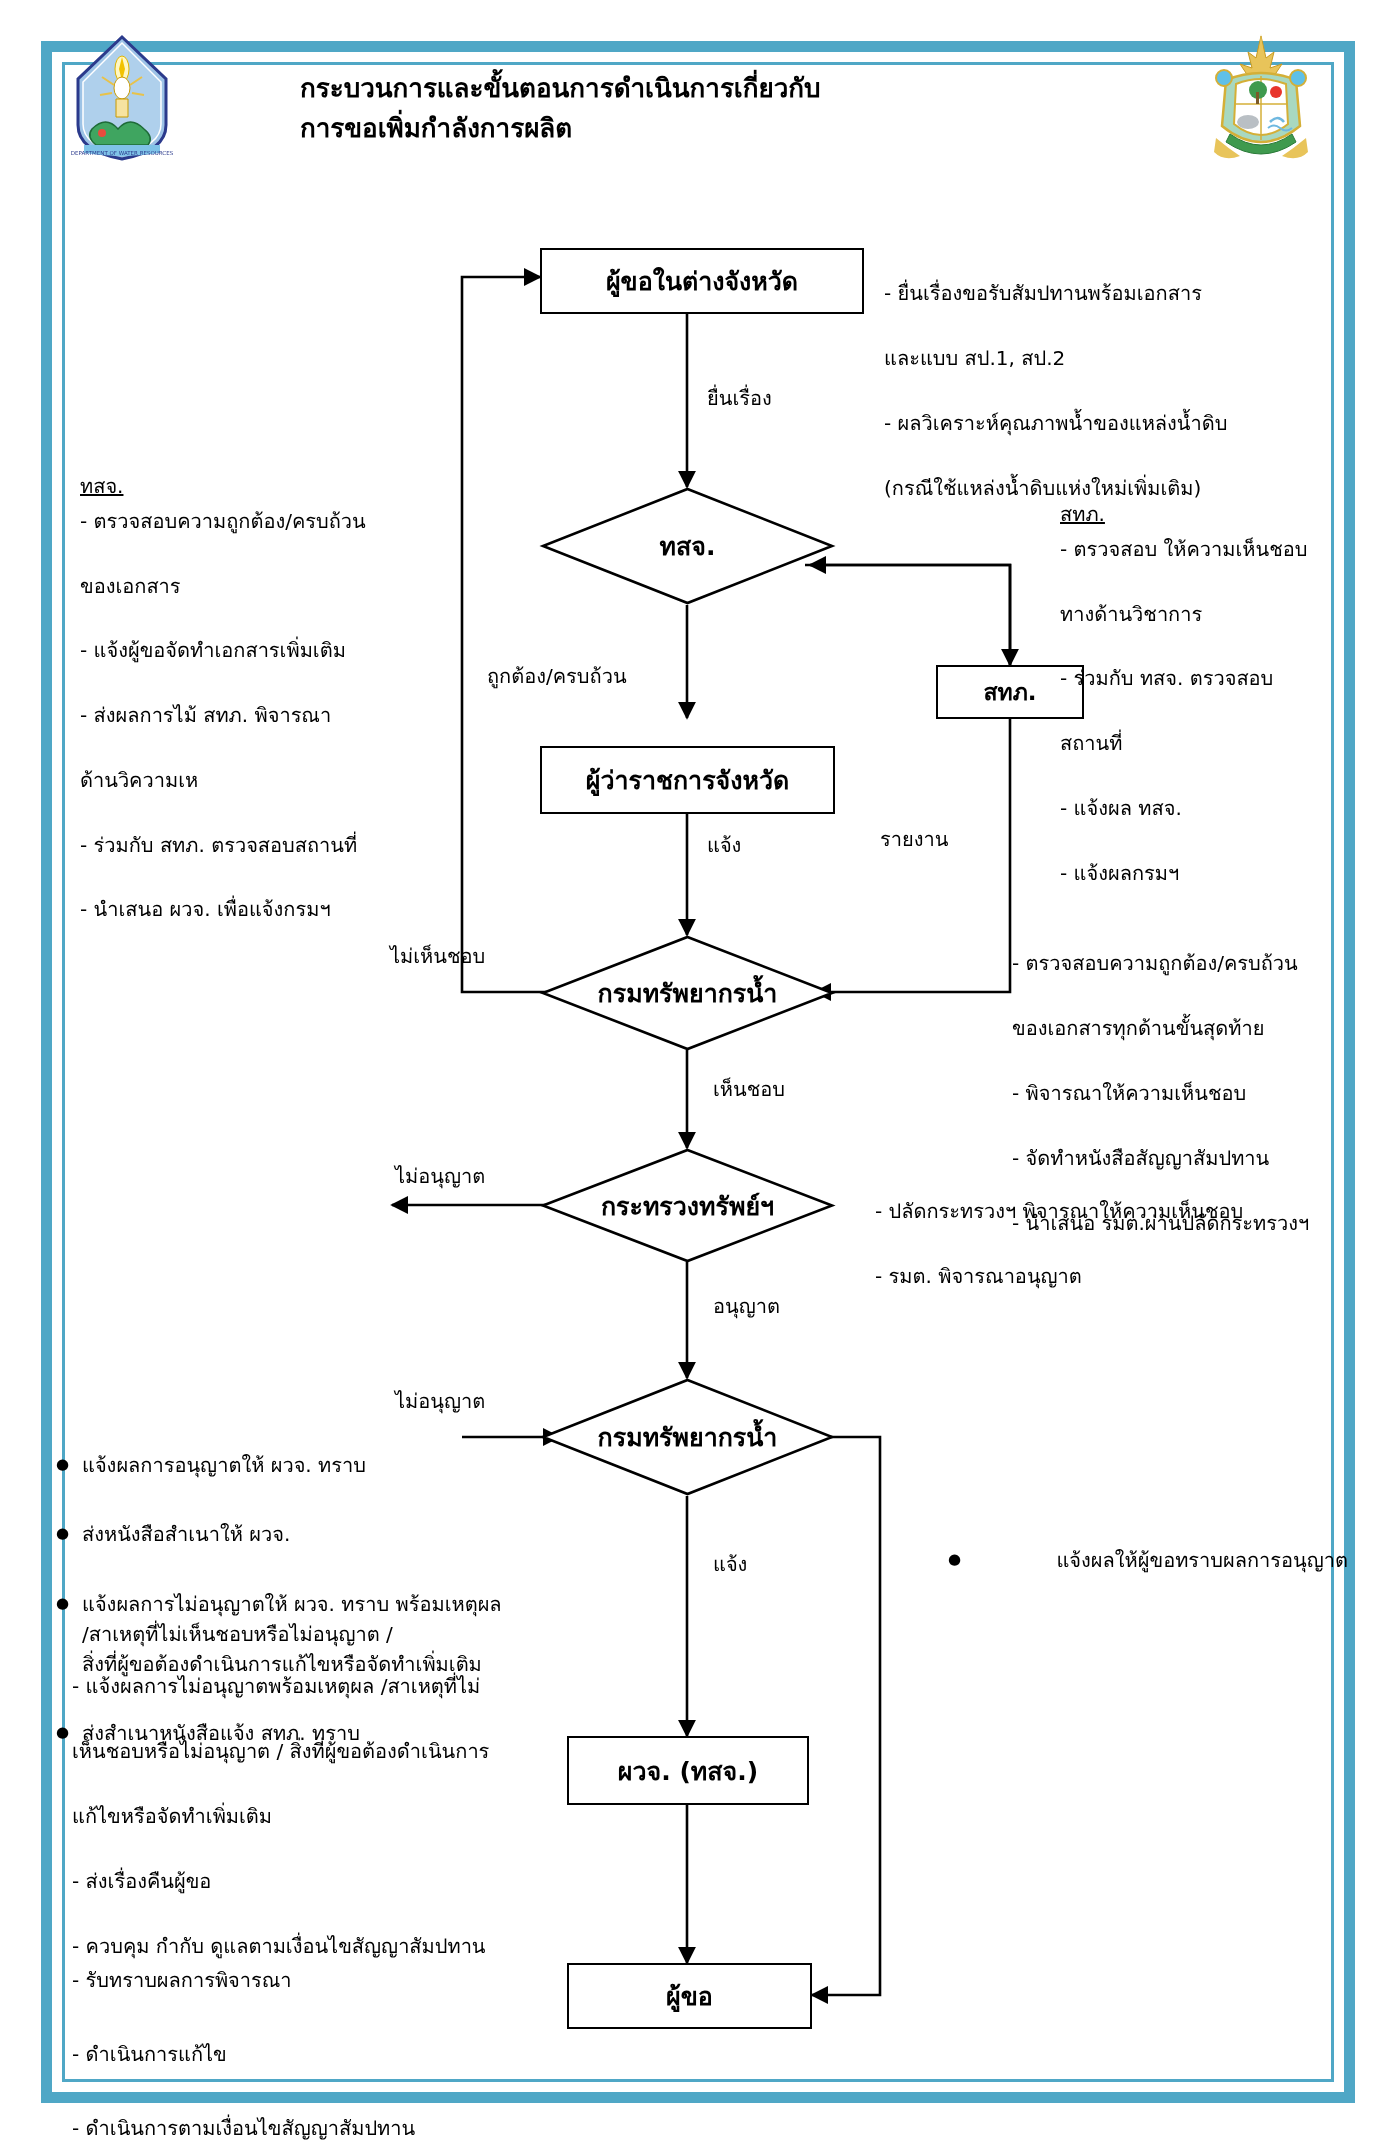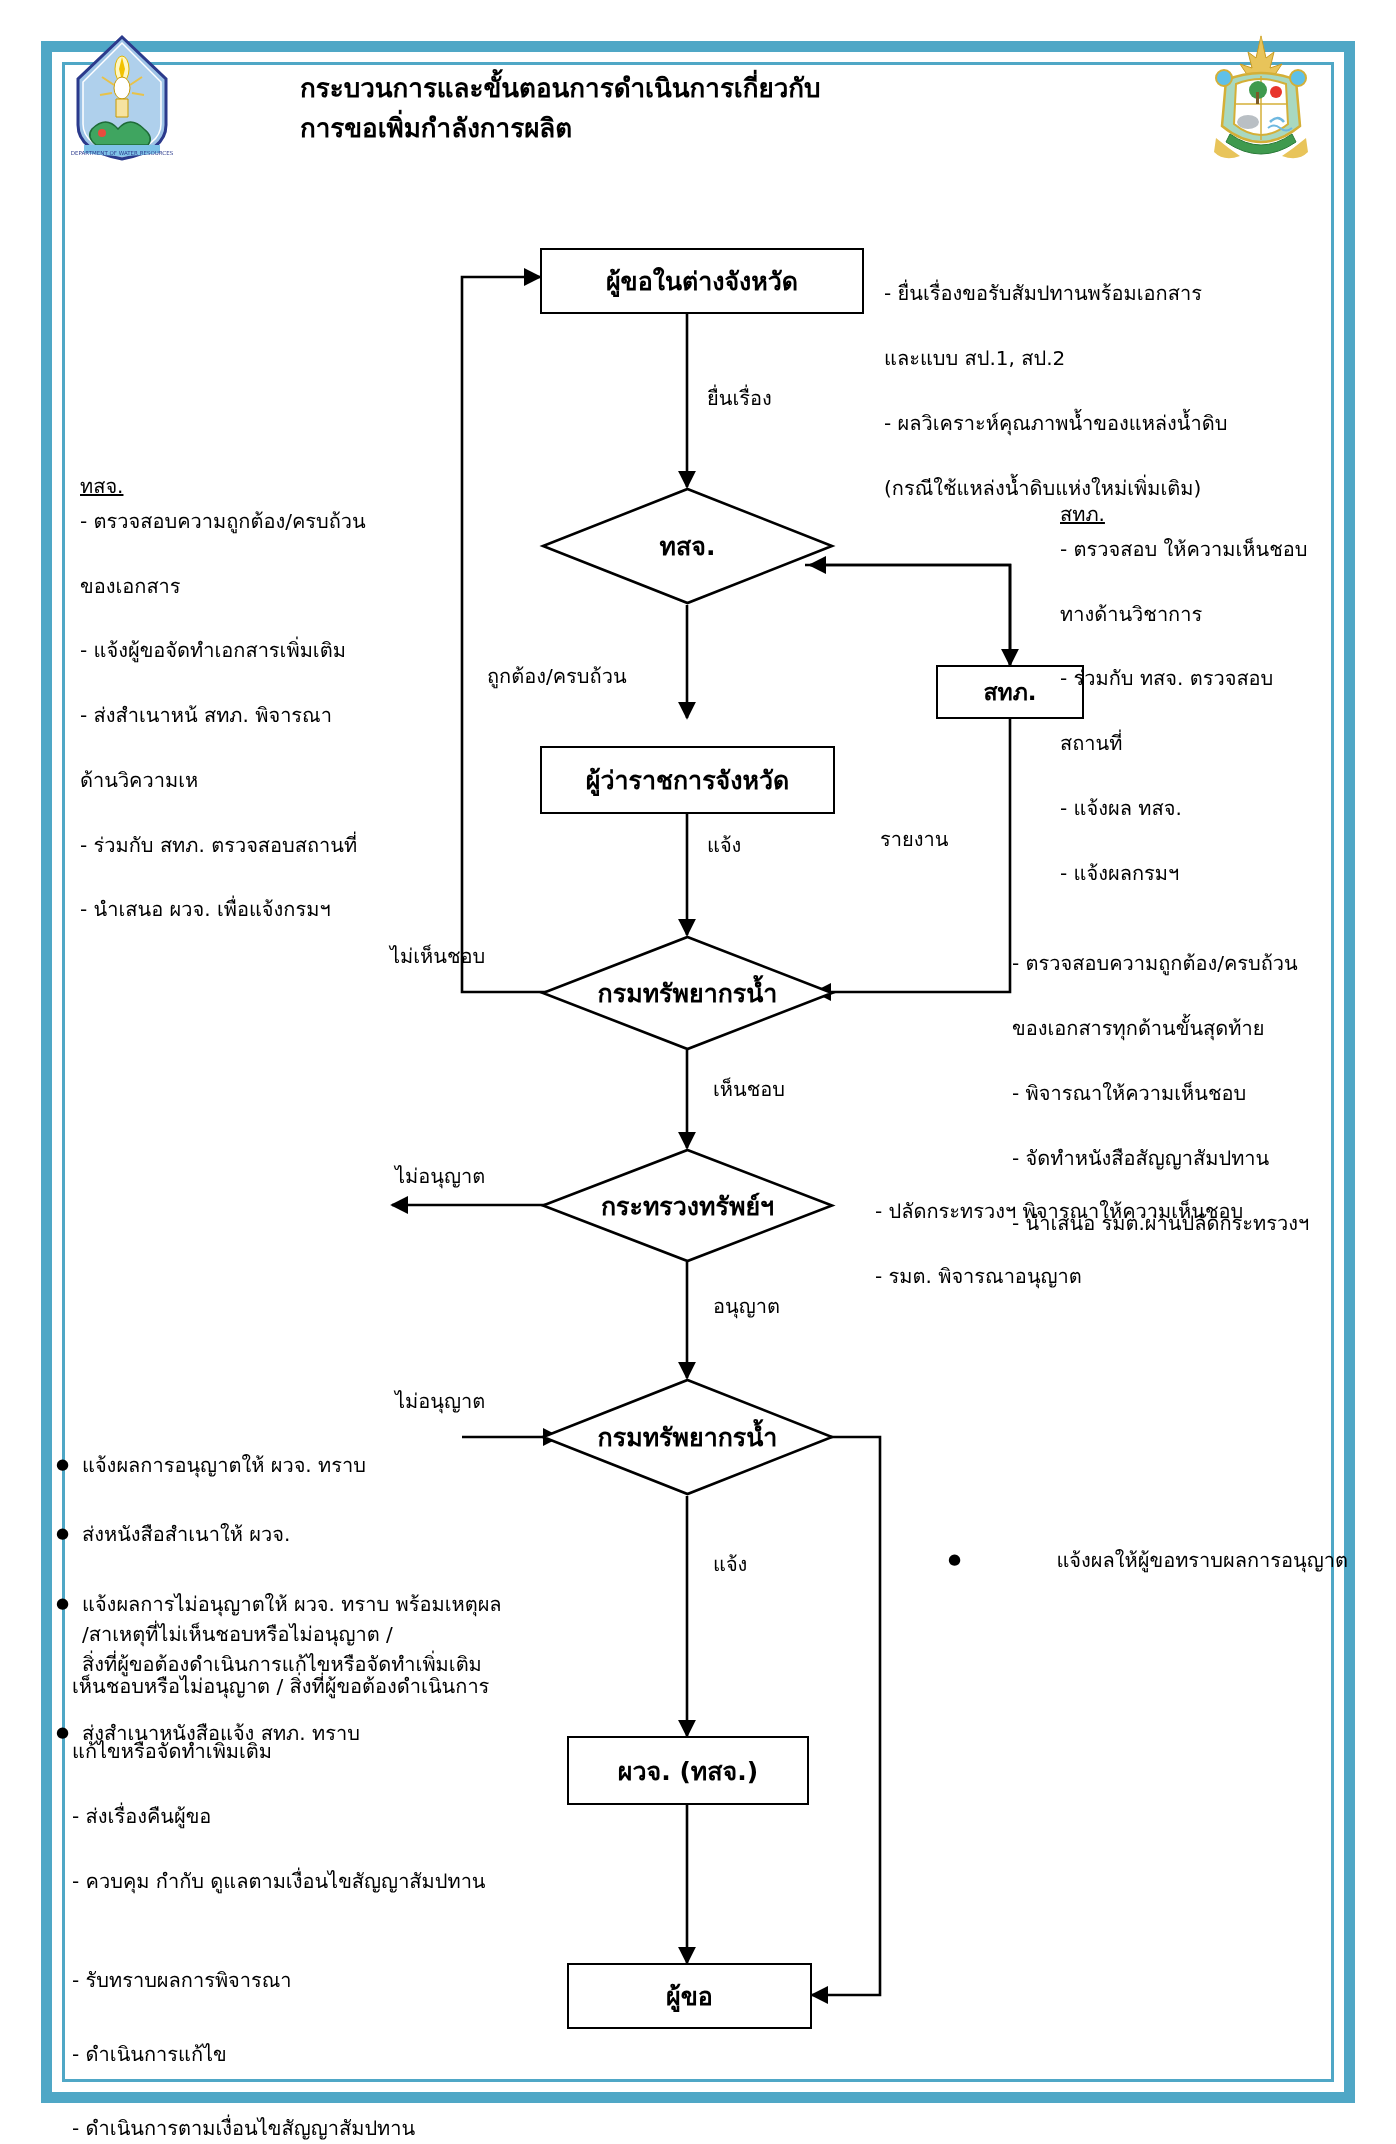--- a/index.html
+++ b/index.html
@@ -216,21 +216,21 @@
   <div>   และแบบ สป.1, สป.2</div>
   <div>- ผลวิเคราะห์คุณภาพน้ำของแหล่งน้ำดิบ</div>
   <div>  (กรณีใช้แหล่งน้ำดิบแห่งใหม่เพิ่มเติม)</div>
 </div>
 
 <div class="ann" style="left:80px;top:438px;width:330px;">
   <div class="ann-head" style="display:inline-block;">ทสจ.</div>
   <div>- ตรวจสอบความถูกต้อง/ครบถ้วน</div>
   <div>   ของเอกสาร</div>
   <div>- แจ้งผู้ขอจัดทำเอกสารเพิ่มเติม</div>
-  <div>- ส่งสำเนาหน้ สทภ. พิจารณา</div>
+  <div>- ส่งผลการไม้ สทภ. พิจารณา</div>
   <div>   ด้านวิความเห</div>
   <div>- ร่วมกับ สทภ. ตรวจสอบสถานที่</div>
   <div>- นำเสนอ ผวจ. เพื่อแจ้งกรมฯ</div>
 </div>
 
 <div class="ann" style="left:1060px;top:466px;width:300px;">
   <div class="ann-head" style="display:inline-block;">สทภ.</div>
   <div>- ตรวจสอบ ให้ความเห็นชอบ</div>
   <div>   ทางด้านวิชาการ</div>
   <div>- ร่วมกับ ทสจ. ตรวจสอบ</div>
@@ -263,20 +263,21 @@
   </ul>
 </div>
 
 <div class="ann" style="left:948px;top:1480px;width:400px;text-align:right;">
   <ul class="bullets bullets-right">
     <li>แจ้งผลให้ผู้ขอทราบผลการอนุญาต</li>
   </ul>
 </div>
 
 <div class="ann" style="left:72px;top:1638px;width:480px;">
+  <div>- แจ้งผลการไม่อนุญาตพร้อมเหตุผล /สาเหตุที่ไม่</div>
   <div>   เห็นชอบหรือไม่อนุญาต / สิ่งที่ผู้ขอต้องดำเนินการ</div>
   <div>   แก้ไขหรือจัดทำเพิ่มเติม</div>
   <div>- ส่งเรื่องคืนผู้ขอ</div>
   <div>- ควบคุม กำกับ ดูแลตามเงื่อนไขสัญญาสัมปทาน</div>
 </div>
 
 <div class="ann" style="left:72px;top:1925px;width:480px;line-height:1.85;">
   <div>- รับทราบผลการพิจารณา</div>
   <div>- ดำเนินการแก้ไข</div>
   <div>- ดำเนินการตามเงื่อนไขสัญญาสัมปทาน</div>

